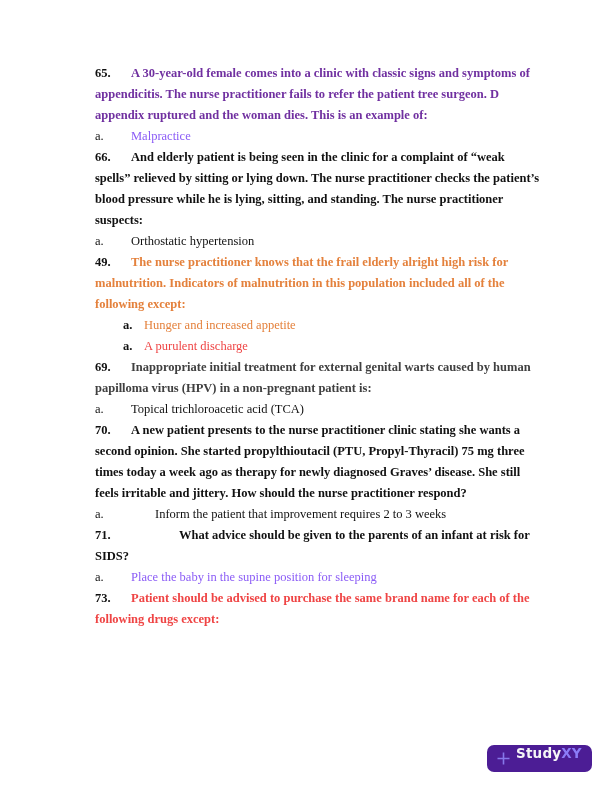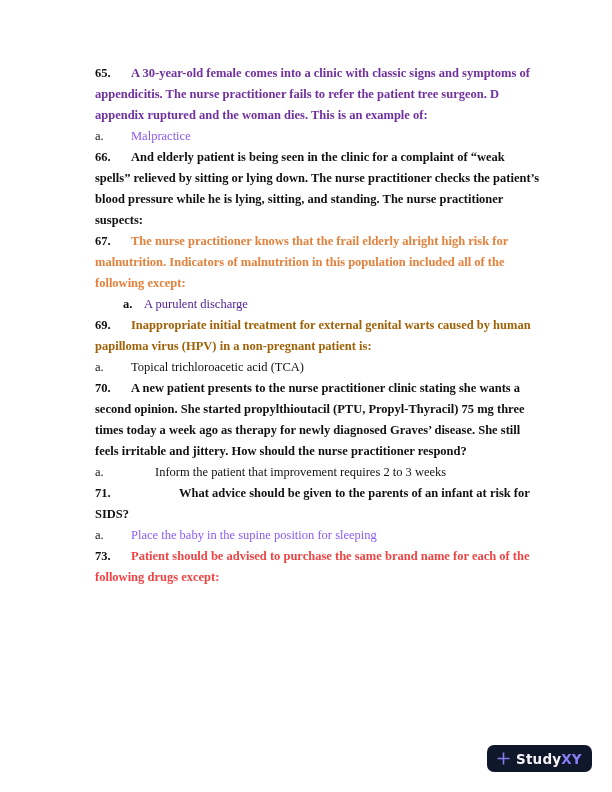--- a/index.html
+++ b/index.html
@@ -36,24 +36,23 @@
     width:36px;
     color:#111111;
   }
   .aline.list { padding-left:28px; }
   .aline.list .alet { width:21px; font-weight:bold; }
   .aline.wide .alet { width:52px; }
   .brand-badge {
     position:absolute;
     left:487px; top:745px;
     height:27px;
-    background:#0f172a;
+    background:#4c1d95;
     border-radius:7px;
     display:flex;
-    align-items:center;
     gap:5px;
     padding:0 10px 0 9px;
     box-sizing:border-box;
   }
   .plus-wrap { display:flex; align-items:center; }
   .brand-text {
     font-family:"DejaVu Sans", sans-serif;
     font-weight:bold;
     font-size:13.5px;
     letter-spacing:0.2px;
@@ -68,32 +67,34 @@
 <div class="page">
   <div class="content">
 
     <div>
       <p><span class="qnum">65.</span><span class="qtext" style="color: rgb(112, 48, 160);">A 30-year-old female comes into a clinic with classic signs and symptoms of appendicitis. The nurse practitioner fails to refer the patient tree surgeon. D appendix ruptured and the woman dies. This is an example of:</span></p>
       <p class="aline"><span class="alet">a.</span><span class="atext" style="color: #8b5cf6;">Malpractice</span></p>
     </div>
 
     <div>
       <p><span class="qnum">66.</span><span class="qtext" style="color: rgb(17, 17, 17);">And elderly patient is being seen in the clinic for a complaint of “weak spells” relieved by sitting or lying down. The nurse practitioner checks the patient’s blood pressure while he is lying, sitting, and standing. The nurse practitioner suspects:</span></p>
+      <p class="aline"><span class="alet">a.</span><span class="atext" style="color: rgb(17, 17, 17);">Orthostatic hypertension</span></p>
     </div>
 
     <div>
-      <p><span class="qnum">67.</span><span class="qtext" style="color: rgb(228, 129, 60);">The nurse practitioner knows that the frail elderly alright high risk for malnutrition. Indicators of malnutrition in this population included all of the following except:</span></p>
+      <p><span class="qnum">49.</span><span class="qtext" style="color: rgb(228, 129, 60);">The nurse practitioner knows that the frail elderly alright high risk for malnutrition. Indicators of malnutrition in this population included all of the following except:</span></p>
+      <p class="aline list"><span class="alet">a.</span><span class="atext" style="color: rgb(228, 129, 60);">Hunger and increased appetite</span></p>
     </div>
 
     <div>
-      <p class="aline list"><span class="alet">a.</span><span class="atext" style="color: #4c1d95;">A purulent discharge</span></p>
+      <p class="aline list"><span class="alet">a.</span><span class="atext" style="color: #ef4444;">A purulent discharge</span></p>
     </div>
 
     <div>
-      <p><span class="qnum">69.</span><span class="qtext" style="color: #a16207; margin-top: 28px;">Inappropriate initial treatment for external genital warts caused by human papilloma virus (HPV) in a non-pregnant patient is:</span></p>
+      <p><span class="qnum">69.</span><span class="qtext" style="color: #404040; margin-top: 28px;">Inappropriate initial treatment for external genital warts caused by human papilloma virus (HPV) in a non-pregnant patient is:</span></p>
       <p class="aline"><span class="alet">a.</span><span class="atext" style="color: rgb(17, 17, 17);">Topical trichloroacetic acid (TCA)</span></p>
     </div>
 
     <div>
       <p><span class="qnum">70.</span><span class="qtext" style="color: rgb(17, 17, 17);">A new patient presents to the nurse practitioner clinic stating she wants a second opinion. She started propylthioutacil (PTU, Propyl-Thyracil) 75 mg three times today a week ago as therapy for newly diagnosed Graves’ disease. She still feels irritable and jittery. How should the nurse practitioner respond?</span></p>
       <p class="aline"><span class="alet">a.</span><span class="atext" style="color: rgb(17, 17, 17); margin-left: 24px;">Inform the patient that improvement requires 2 to 3 weeks</span></p>
     </div>
 
     <div>
       <p><span class="qnum">71.</span><span class="qtext" style="color: rgb(17, 17, 17); margin-left: 48px;">What advice should be given to the parents of an infant at risk for SIDS?</span></p>

